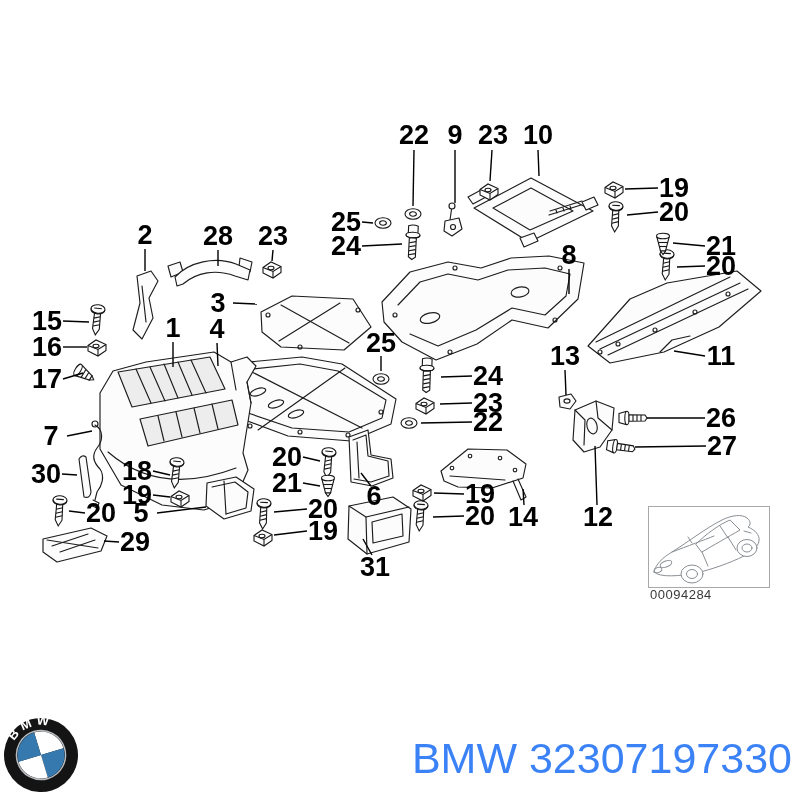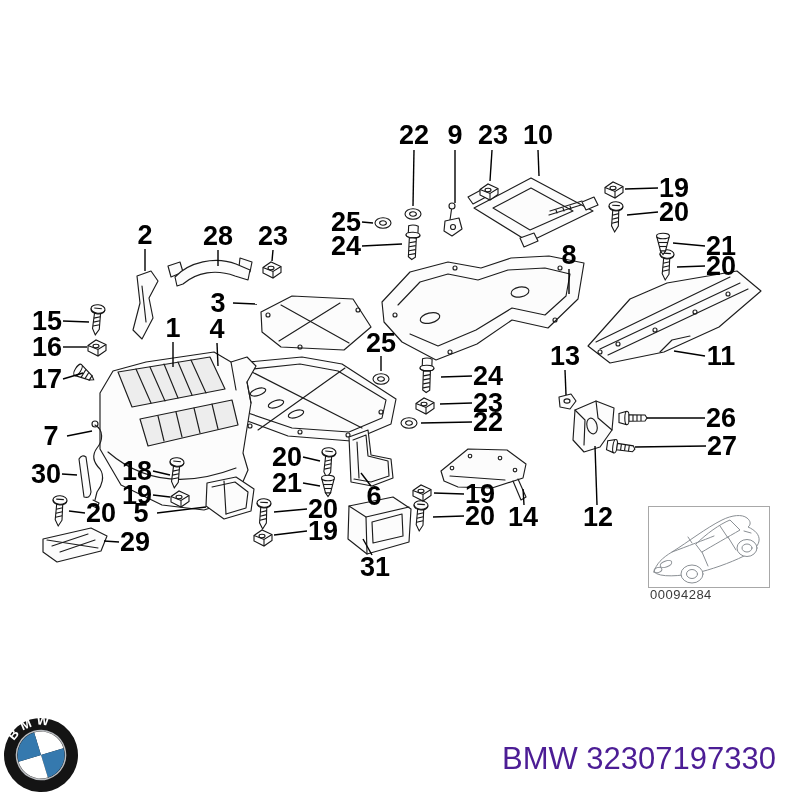--- a/index.html
+++ b/index.html
@@ -20,22 +20,22 @@
   .part .fill{fill:#fcfcfc;}
   .part .shade{fill:#ededed;}
   .thumb-box{stroke:#a8a8a8;stroke-width:1;fill:#ffffff;}
   .thumb-car path,.thumb-car line,.thumb-car ellipse{
     stroke:#8a8f94;stroke-width:1;fill:none;stroke-linejoin:round;stroke-linecap:round;
   }
   .thumb-car .cfill{fill:#ffffff;}
   #thumb-id{font-family:"Liberation Sans",sans-serif;font-size:13px;fill:#3a3a3a;letter-spacing:0.5px;}
   #footer{position:absolute;left:0;top:705px;width:800px;height:95px;}
   #footer-text{
-    position:absolute;top:32px;right:24px;
-    font-size:31px;line-height:43px;color:#4c1d95;white-space:nowrap;
+    position:absolute;top:32px;right:8px;
+    font-size:43px;line-height:43px;color:#3b82f6;white-space:nowrap;
   }
   #logo-svg{position:absolute;left:1px;top:8px;}
 </style>
 </head>
 <body>
 
 <svg id="diagram-svg" width="800" height="705" viewBox="0 0 800 705">
   <defs>
     <g id="g-washer" stroke="#161616" stroke-width="1.1" fill="#fdfdfd">
       <ellipse cx="0" cy="0" rx="8" ry="5.3"></ellipse>

